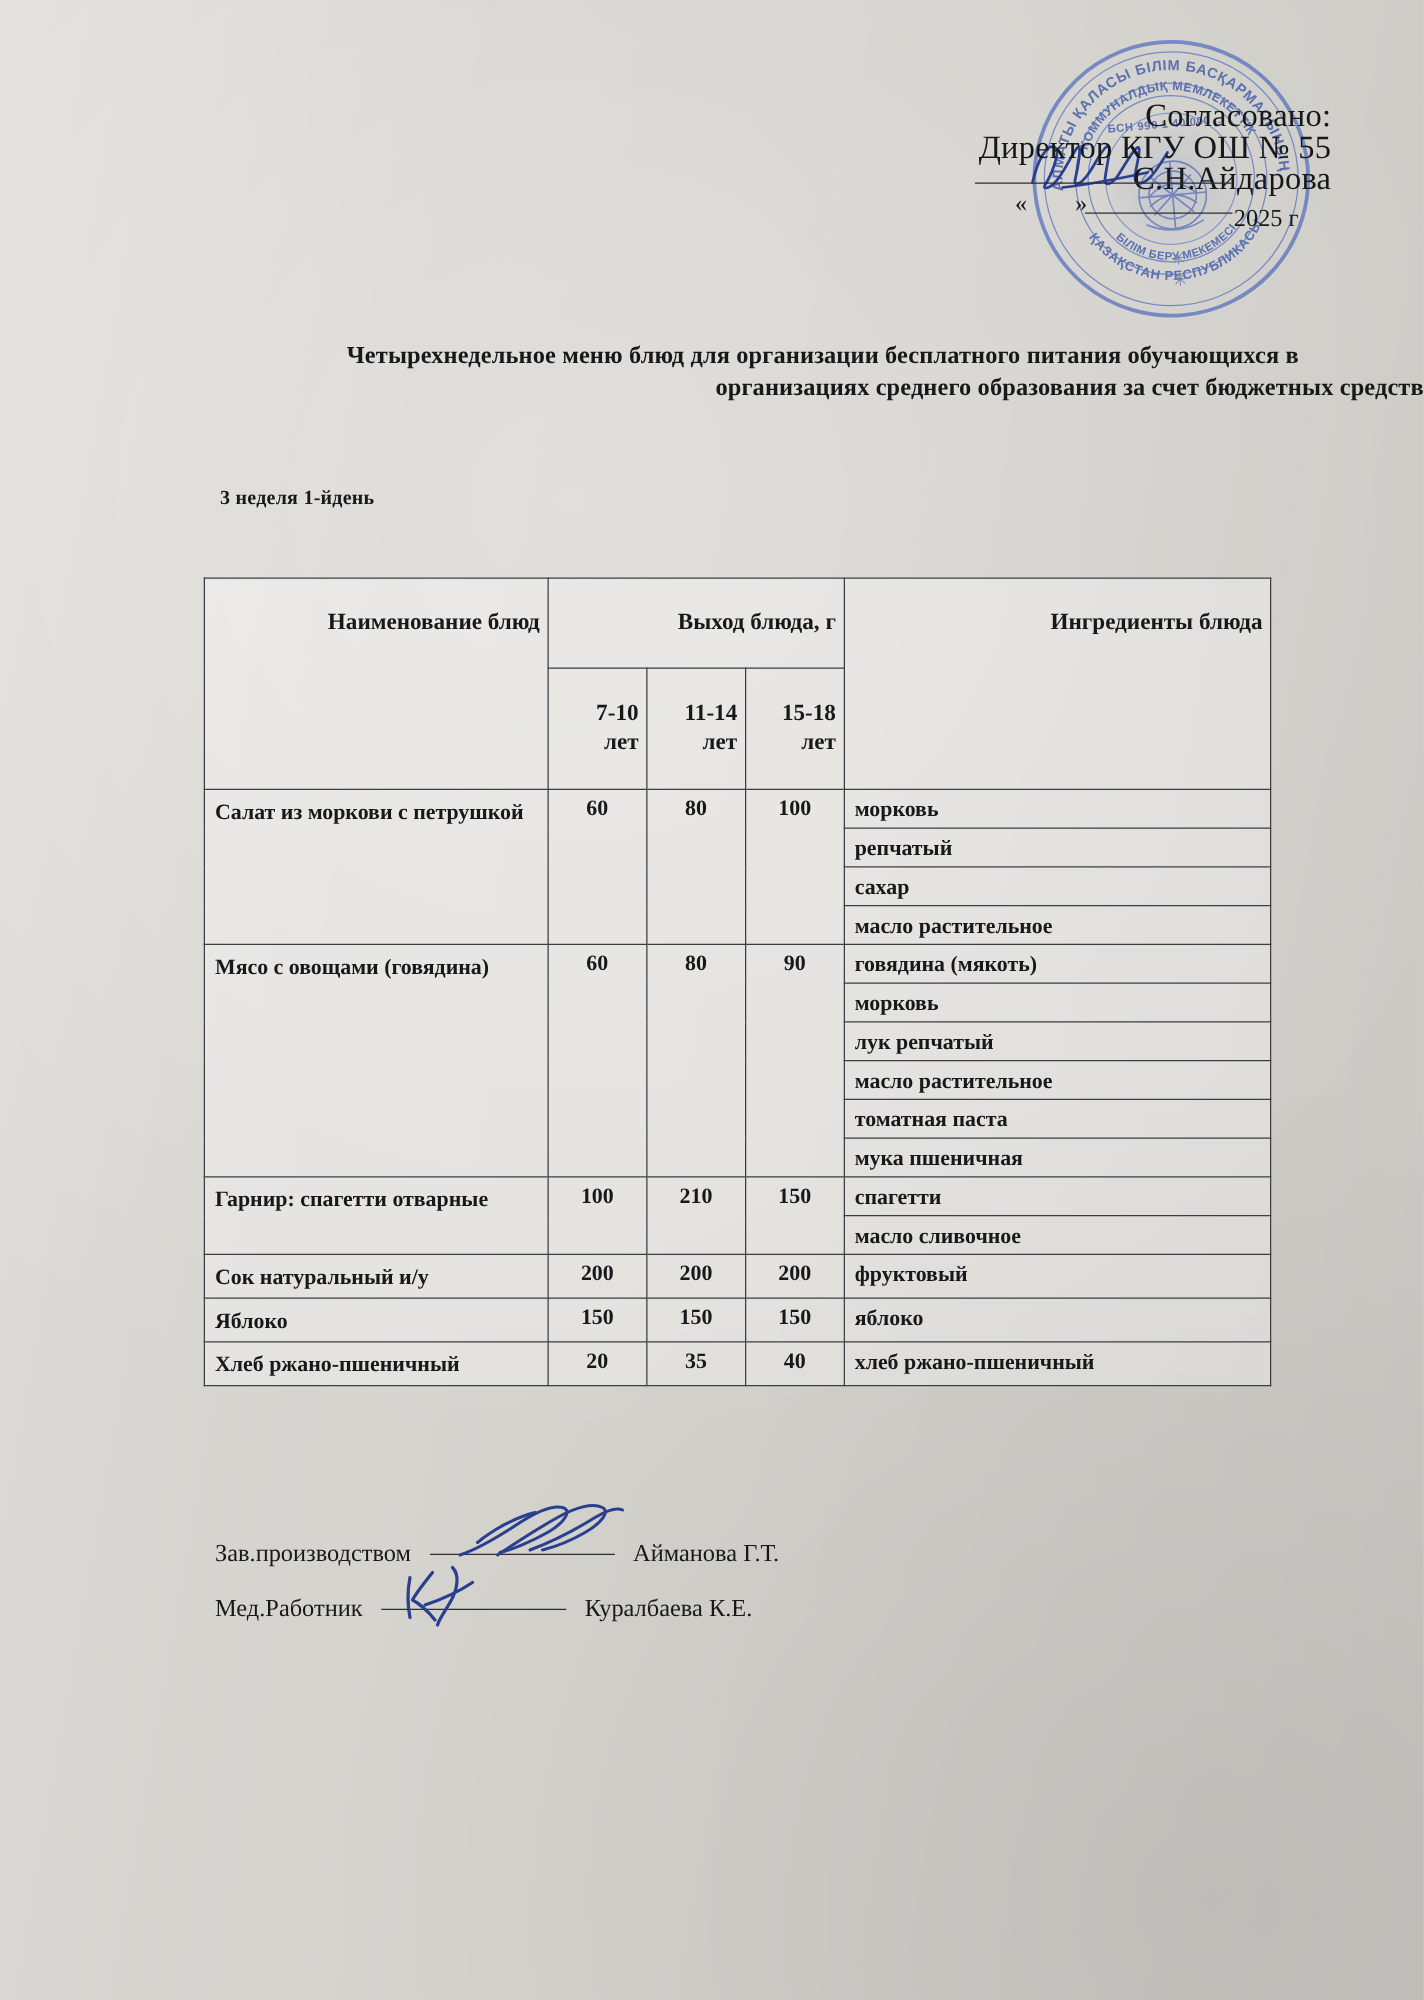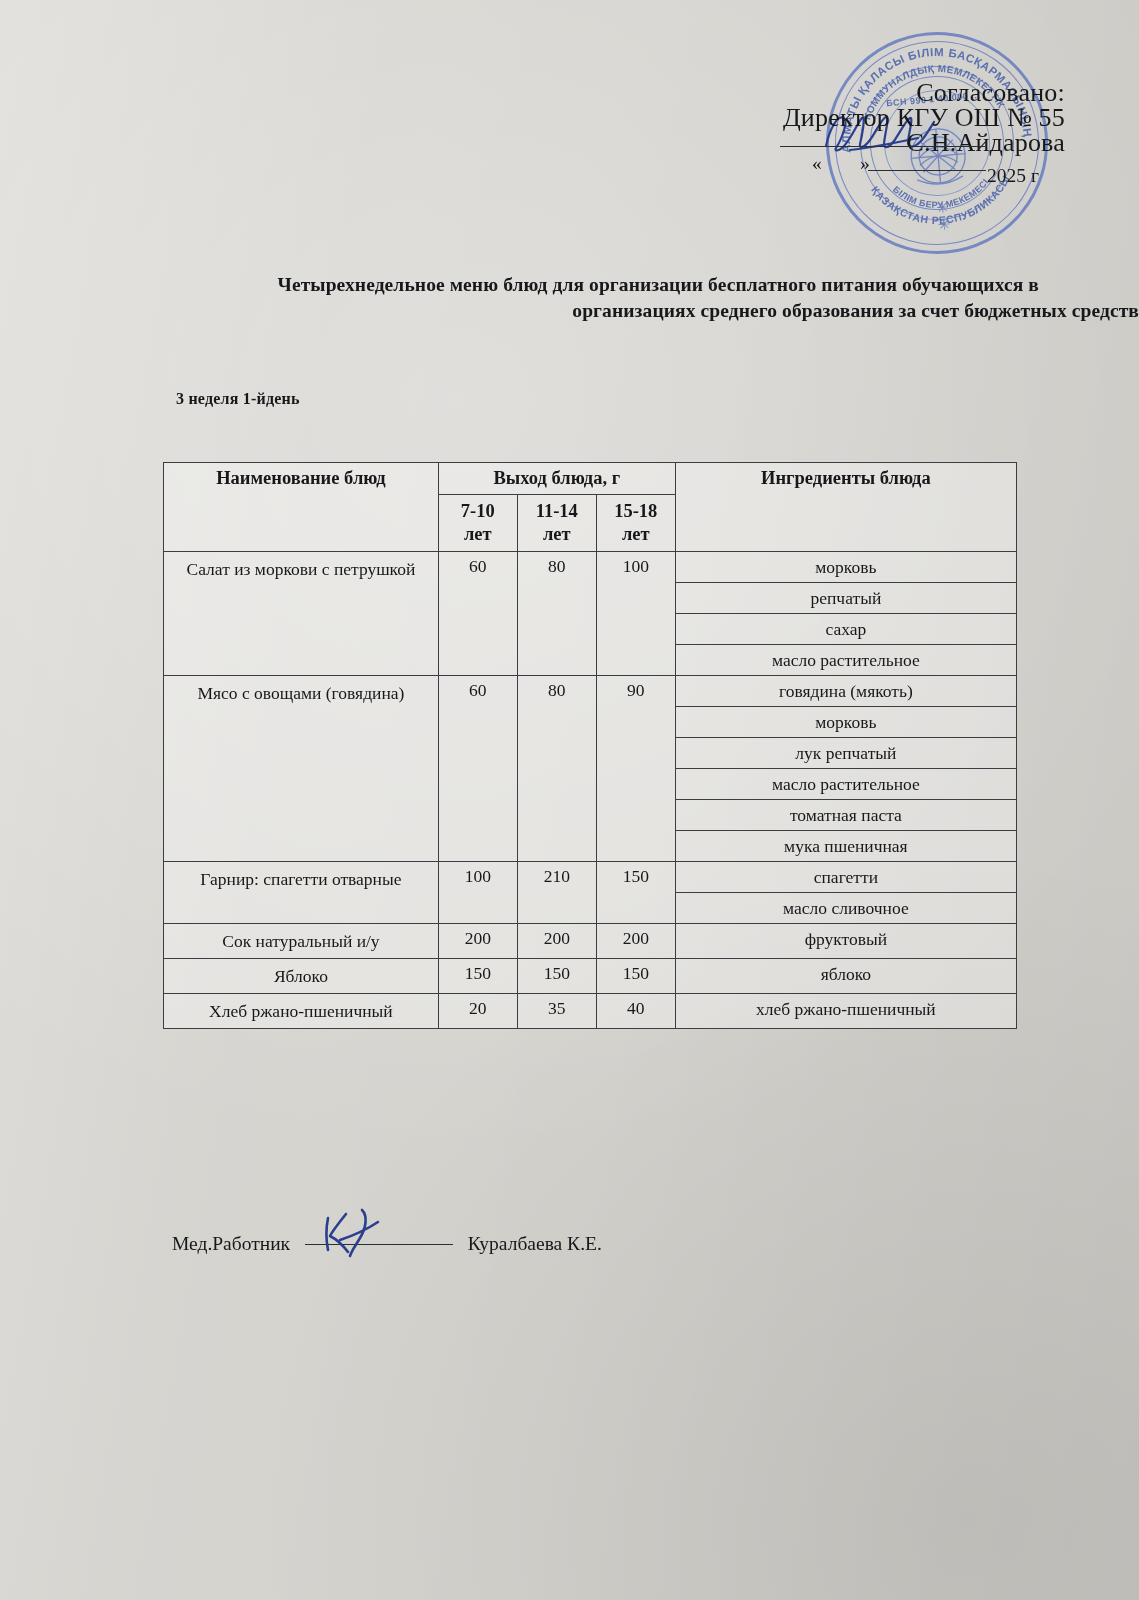--- a/index.html
+++ b/index.html
@@ -95,27 +95,26 @@
   }
   table.menu{
     width:100%;border-collapse:collapse;
     font-size:17.5px;
     background:rgba(255,255,255,0.34);
   }
   table.menu td,table.menu th{
     border:1.4px solid #3a3e42;
     padding:4px 8px;
     vertical-align:top;
-    font-weight:400;
+    font-weight:700;
     box-sizing:border-box;
-    text-align:center;
   }
   table.menu th{
-    font-weight:700;text-align:center;font-size:18.5px;
-    padding:5px 6px;
+    font-weight:700;text-align:right;font-size:18.5px;
+    padding:25px 6px;
   }
   th.h-name{width:261px;text-align:center;}
   th.h-out{text-align:left;padding-left:12px;margin-left:28px;}
   th.h-ing{width:324px;text-align:center;}
   th.age{width:75px;text-align:left;padding-left:10px;font-size:18px;line-height:23px;}
   td.dish{width:261px;line-height:26px;padding-top:6px;}
   td.num{width:75px;text-align:center;padding-top:6px;}
   td.ing{width:324px;padding-top:6px;line-height:22px;}
   tr.ing-only td.ing{border-top:1.2px solid #3a3e42;}
 
@@ -301,20 +300,35 @@
         <td class="num">40</td>
         <td class="ing">хлеб ржано-пшеничный</td>
       </tr>
 
     </tbody>
   </table>
 </div>
 
 <div class="footer">
   <div class="f-row">
+    <span class="f-label">Зав.производством</span>
+    <span class="f-rule"></span>
+    <span class="f-name">Айманова Г.Т.</span>
+    <span class="f-sign sign-a">
+      <svg viewBox="0 0 140 56">
+        <g fill="none" stroke="#2b3f8f" stroke-width="2.4" stroke-linecap="round" stroke-linejoin="round">
+          <path d="M4,44 C16,40 34,30 52,18 C66,9 78,4 86,6 C94,8 88,18 74,26 C60,34 44,40 36,42"></path>
+          <path d="M34,44 C46,36 64,24 82,14 C96,6 110,2 118,6 C124,9 118,18 104,26 C92,33 78,38 70,40"></path>
+          <path d="M60,40 C76,34 96,24 112,14 C122,8 130,6 134,8"></path>
+          <path d="M18,34 C30,24 48,14 64,10"></path>
+        </g>
+      </svg>
+    </span>
+  </div>
+  <div class="f-row">
     <span class="f-label">Мед.Работник</span>
     <span class="f-rule"></span>
     <span class="f-name">Куралбаева К.Е.</span>
     <span class="f-sign sign-b">
       <svg viewBox="0 0 110 54">
         <g fill="none" stroke="#2b3f8f" stroke-width="2.6" stroke-linecap="round" stroke-linejoin="round">
           <path d="M10,12 C8,22 8,34 10,44"></path>
           <path d="M28,8 C20,18 14,26 12,30 C16,32 24,38 30,46"></path>
           <path d="M44,4 C50,10 48,22 42,32 C38,39 34,44 32,50"></path>
           <path d="M22,34 C34,30 48,24 60,16"></path>

